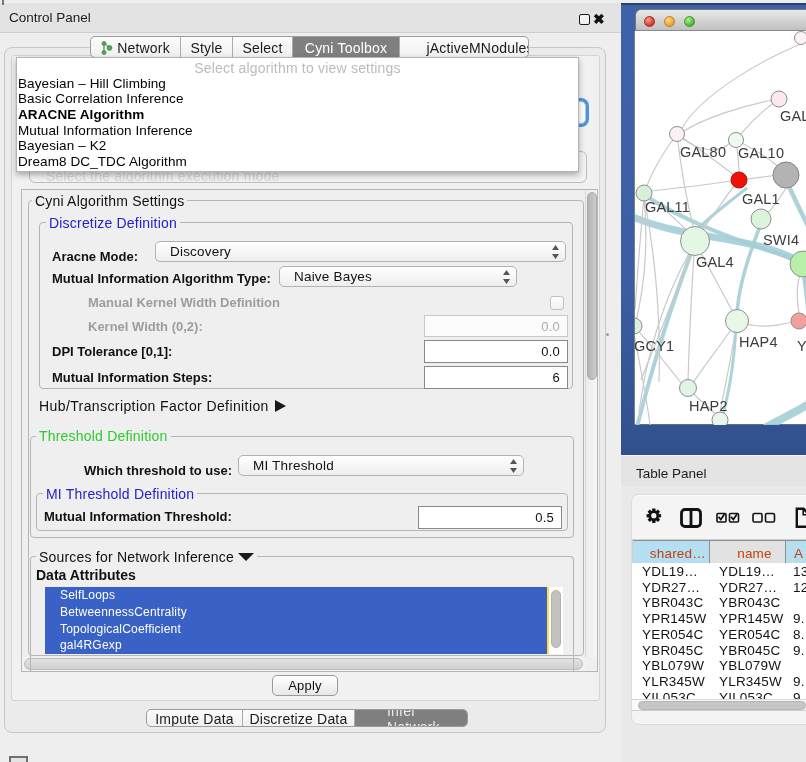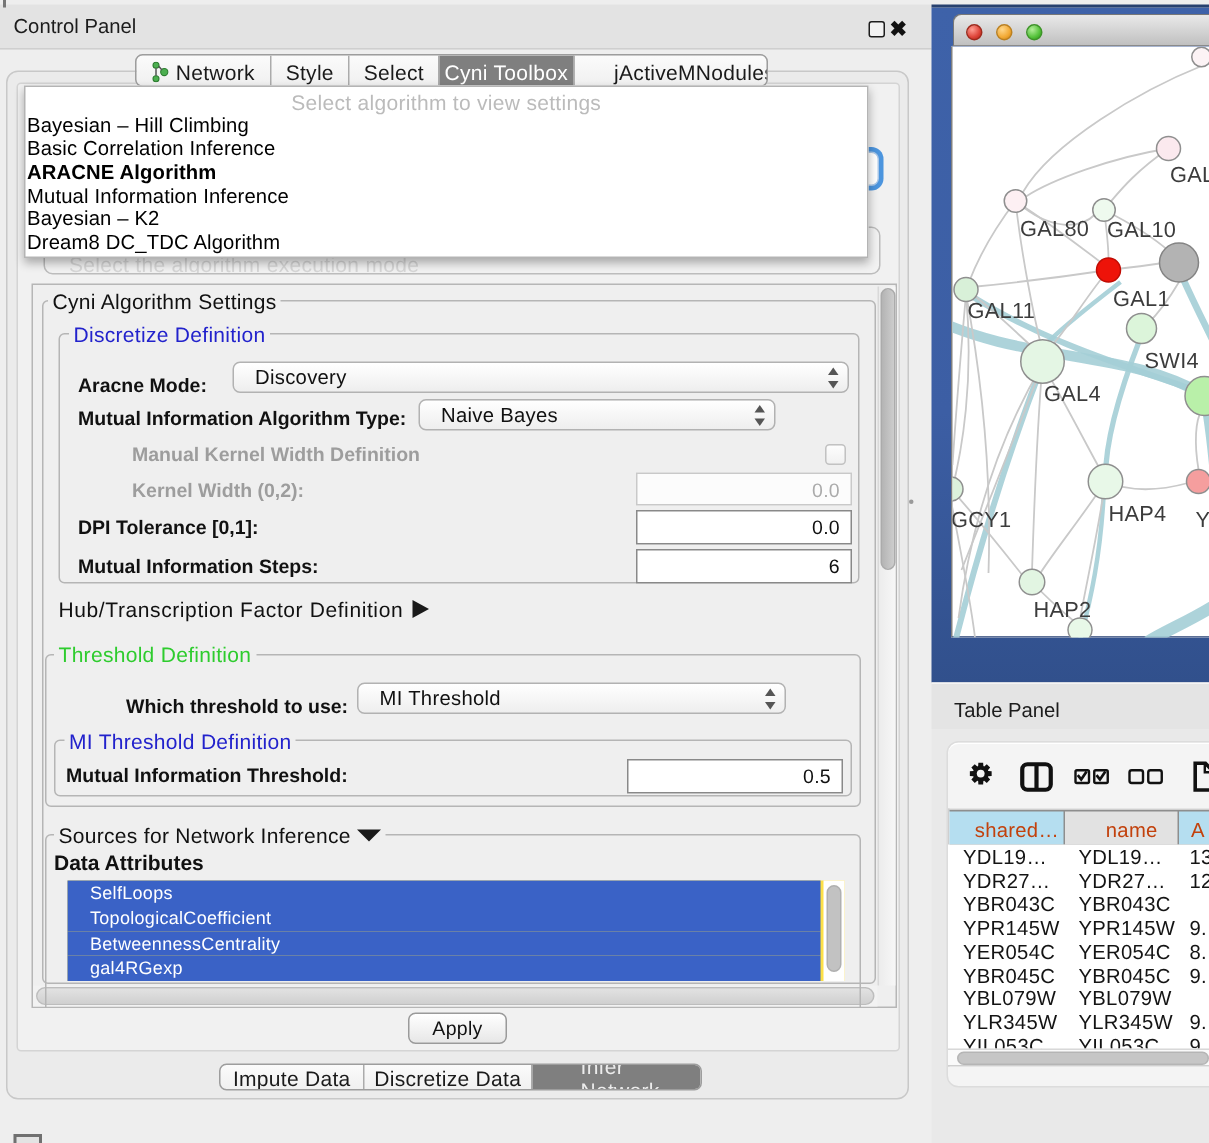--- a/index.html
+++ b/index.html
@@ -138,22 +138,22 @@
 <div class="abs grp" id="g4"></div>
 <span class="gt" style="left:43px;top:486px;color:#2222cc;font-weight:normal;">MI Threshold Definition</span>
 <span class="lbl" style="left:44px;top:509px;">Mutual Information Threshold:</span>
 <div class="fld" style="left:418px;top:506px;width:144px;">0.5</div>
 
 <div class="abs grp" id="g5"></div>
 <span class="gt" style="left:36px;top:549px;color:#111;">Sources for Network Inference <span style="display:inline-block;width:0;height:0;border-top:8px solid #1a1a1a;border-left:8.5px solid transparent;border-right:8.5px solid transparent;vertical-align:1px;"></span></span>
 <span class="lbl" style="left:36px;top:567px;font-size:14px;">Data Attributes</span>
 <div class="abs" id="dlist">
   <div class="row">SelfLoops</div>
+  <div class="row">BetweennessCentrality</div>
   <div class="row">TopologicalCoefficient</div>
-  <div class="row">BetweennessCentrality</div>
   <div class="row">gal4RGexp</div>
   <div class="sb">
       <div class="th"></div>
     </div>
 </div>
 
 <div class="abs" id="apply">Apply</div>
 
 <div class="abs seg" id="tabs-bot">
   <div class="s" style="width:96px;">Impute Data</div>
@@ -164,21 +164,21 @@
 <div class="abs seg" id="tabs-top">
   <div class="s" style="width:90px;"><svg width="12" height="14" viewBox="0 0 12 14" style="margin-right:4px;">
         <circle cx="3" cy="2.5" r="2" fill="#4caf50" stroke="#2c7d30" stroke-width="0.7"></circle>
         <circle cx="8.5" cy="7" r="2.4" fill="#4caf50" stroke="#2c7d30" stroke-width="0.7"></circle>
         <circle cx="3" cy="11.5" r="2" fill="#4caf50" stroke="#2c7d30" stroke-width="0.7"></circle>
         <path d="M3 4.5 L3 9.5 M4.8 3.2 L7 5.6" stroke="#555" stroke-width="1"></path>
       </svg>Network</div>
   <div class="s" style="width:52px;">Style</div>
 
   <div class="s" style="width:60px;">Select</div>
-  <div class="s sel" style="width:90px;">Cyni Toolbox</div>
+  <div class="s sel" style="width:107px;">Cyni Toolbox</div>
   <div class="s" style="width:128px;">jActiveMNodules</div>
 </div>
 
 <div class="abs" id="popup">
   <div class="gray">Select algorithm to view settings</div>
   <div class="it" style="top:17.5px;">Bayesian – Hill Climbing</div>
   <div class="it" style="top:33.2px;">Basic Correlation Inference</div>
   <div class="it" style="top:48.9px;font-weight:bold;">ARACNE Algorithm</div>
   <div class="it" style="top:64.6px;">Mutual Information Inference</div>
   <div class="it" style="top:80.3px;">Bayesian – K2</div>

